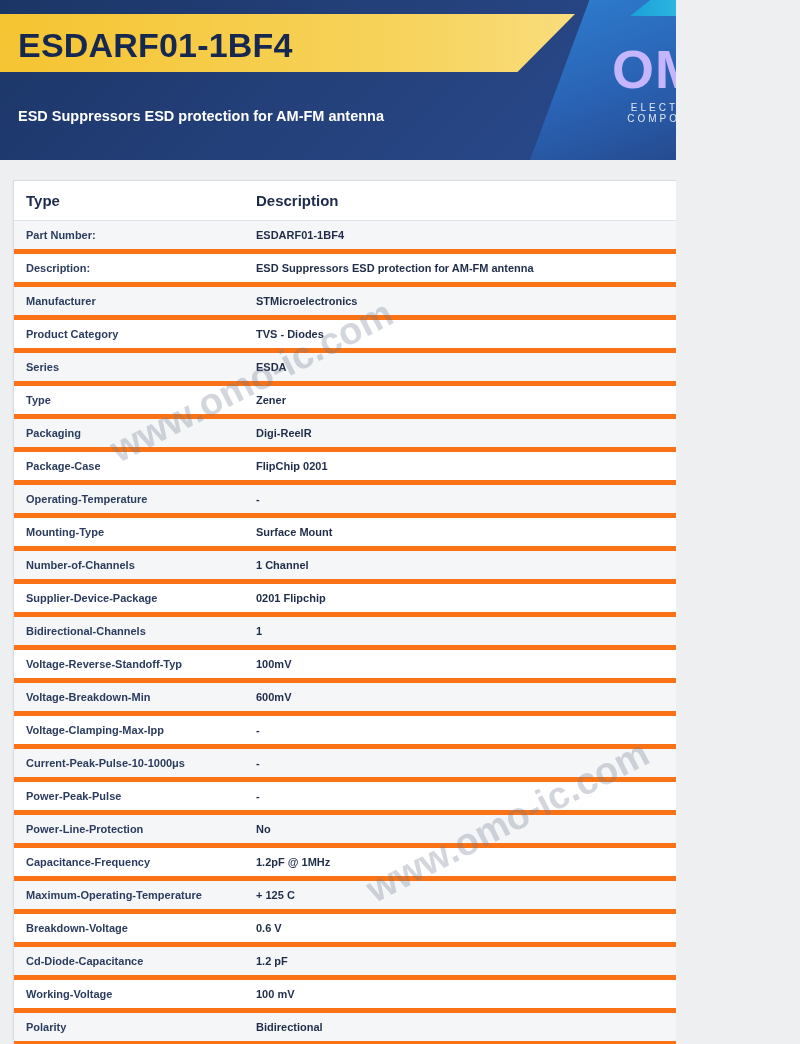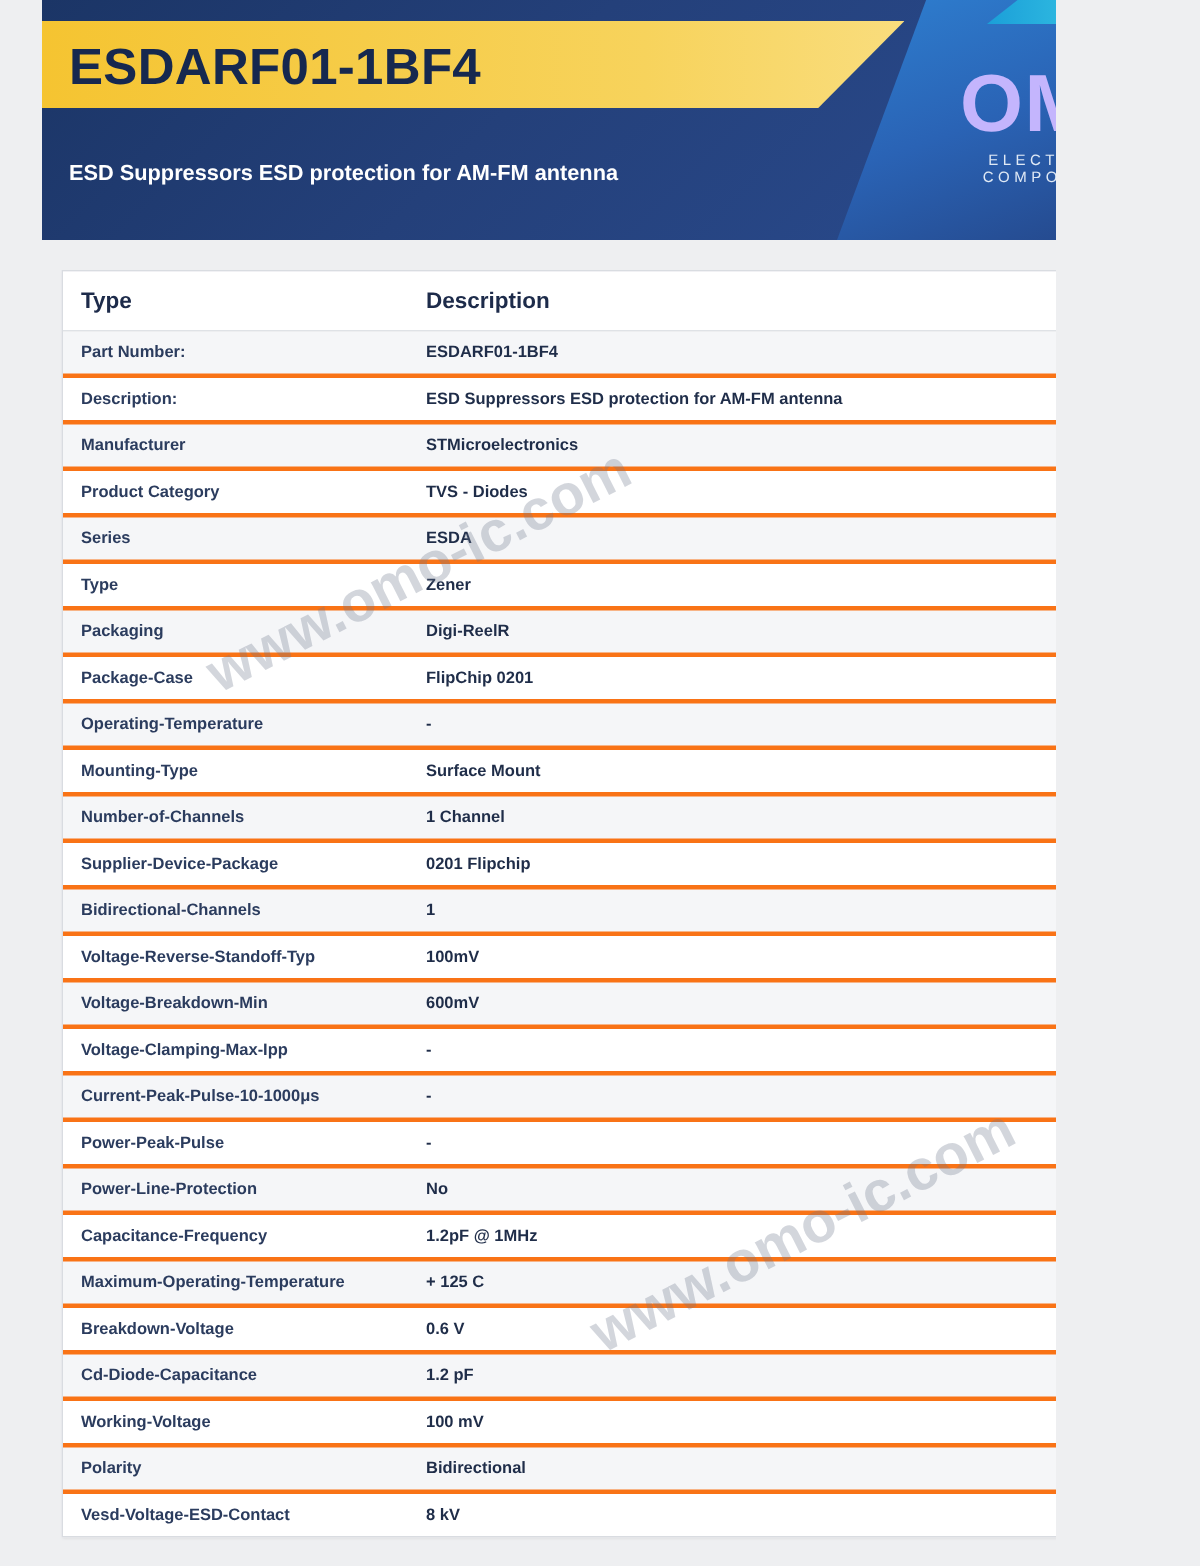--- a/index.html
+++ b/index.html
@@ -7,21 +7,20 @@
     margin: 0; padding: 0;
     width: 800px; height: 1044px;
     background: #eeeff1;
     font-family: "Liberation Sans", sans-serif;
   }
   .page {
     position: relative;
     width: 676px; height: 1044px;
     overflow: hidden;
     background: #eeeff1;
-    margin-left: 28px;
   }
 
   
   .header {
     position: relative;
     width: 800px; height: 160px;
     background: #1e3a6e;
     overflow: hidden;
   }
   .hdr-blue-bg {
@@ -110,21 +109,21 @@
     color: #1d2b4a;
     padding: 11px 10px 11px 10px;
     background: #ffffff;
     border-bottom: 1px solid #dfe2e6;
   }
   thead th.col-type { width: 232px; padding-left: 12px; }
   tbody td {
     font-size: 11px;
     font-weight: bold;
     padding: 8px 10px;
-    border-bottom: 3px solid #f97316;
+    border-bottom: 5px solid #f97316;
     color: #2e3f63;
     vertical-align: middle;
   }
   tbody td.label {
     width: 232px;
     padding-left: 12px;
     color: #2b3c5e;
   }
   tbody td.value {
     color: #1f2d49;

